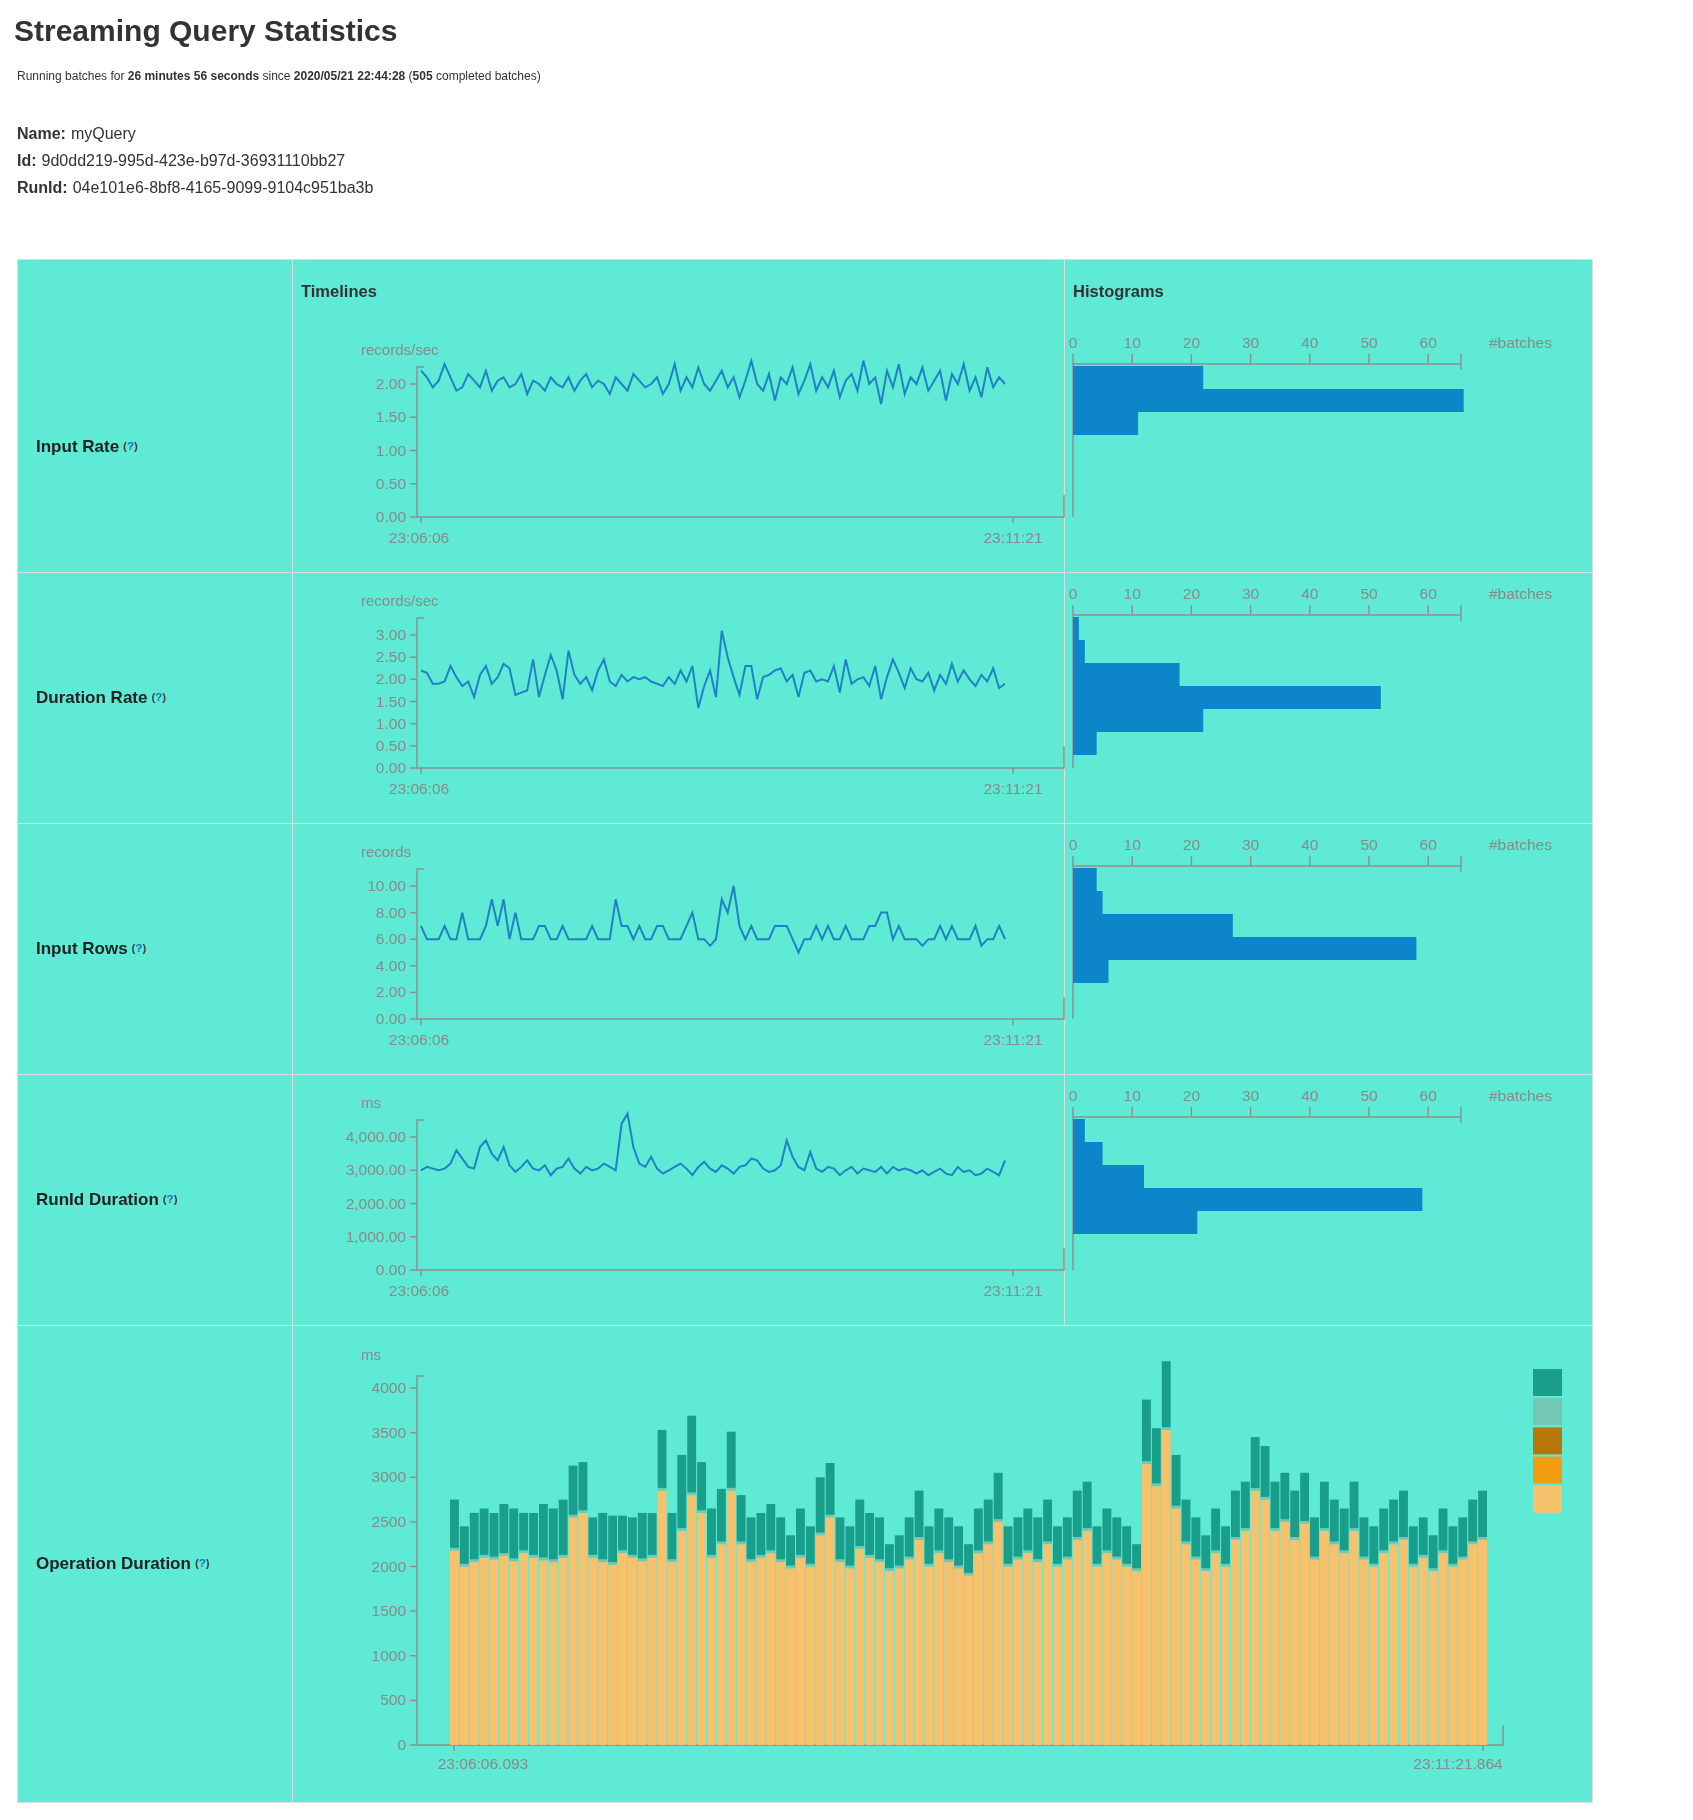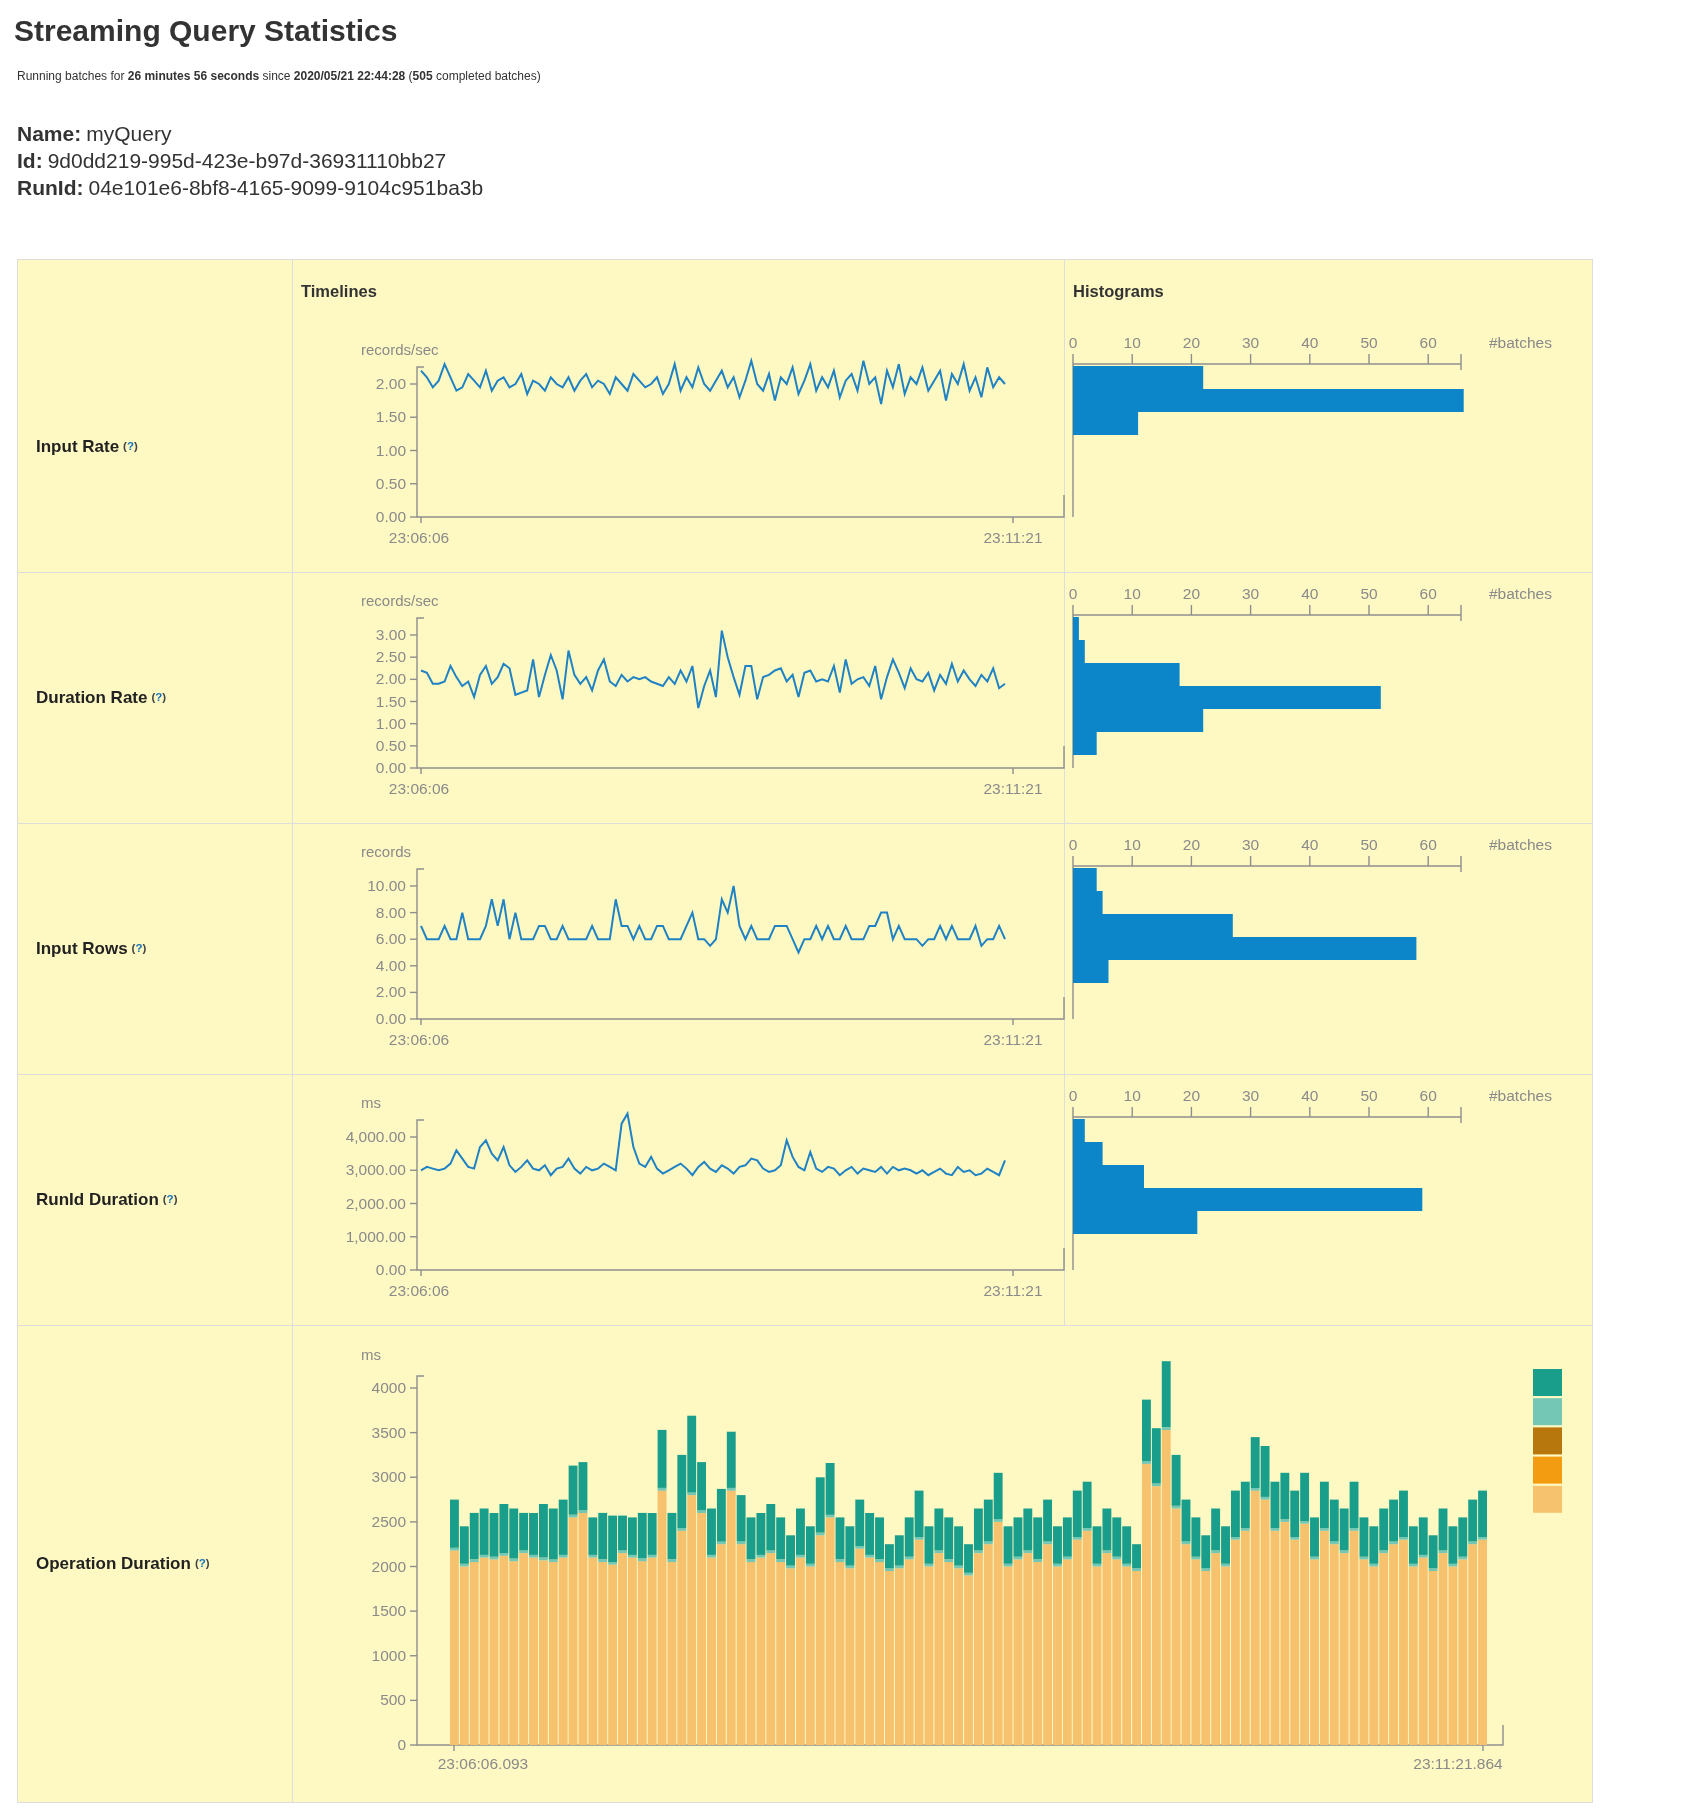--- a/index.html
+++ b/index.html
@@ -1,23 +1,23 @@
 <!DOCTYPE html>
 <html><head>
 <meta charset="utf-8">
 <style>
   html,body{margin:0;padding:0;background:#fff;}
   body{width:1693px;height:1820px;font-family:"Liberation Sans",sans-serif;color:#333;position:relative;overflow:hidden;}
   .page{position:relative;width:1693px;height:1820px;}
   h1{margin:13px 0 0 14px;font-size:30px;line-height:36px;color:#333;font-weight:bold;}
   .runline{margin:17px 0 0 17px;font-size:12px;line-height:21px;color:#333;}
-  .meta{margin:33px 0 0 17px;font-size:21px;color:#333;}
+  .meta{margin:33px 0 0 17px;font-size:16px;color:#333;}
   .meta div{line-height:27px;}
   .meta b{margin-right:5px;}
-  .stats-table{width:1574px;margin:58px 16px 0 17px;border:1px solid #ddd;background:#fef9c3;}
+  .stats-table{width:1574px;margin:58px 16px 0 17px;border:1px solid #ddd;background:#5eead4;}
   .trow{display:flex;border-top:1px solid #ddd;}
   .trow:first-child{border-top:none;}
   .c1{width:275px;border-right:1px solid #ddd;box-sizing:border-box;}
   .c2{width:772px;border-right:1px solid #ddd;box-sizing:border-box;}
   .c3{flex:1;box-sizing:border-box;}
   .c2c3{flex:1;box-sizing:border-box;}
   .thead{height:62px;}
   .thead .hcell{display:flex;align-items:center;font-size:16.5px;font-weight:bold;color:#333;}
   .thead .c2{padding-left:8px;}
   .thead .c3{padding-left:8px;text-align:center;}

